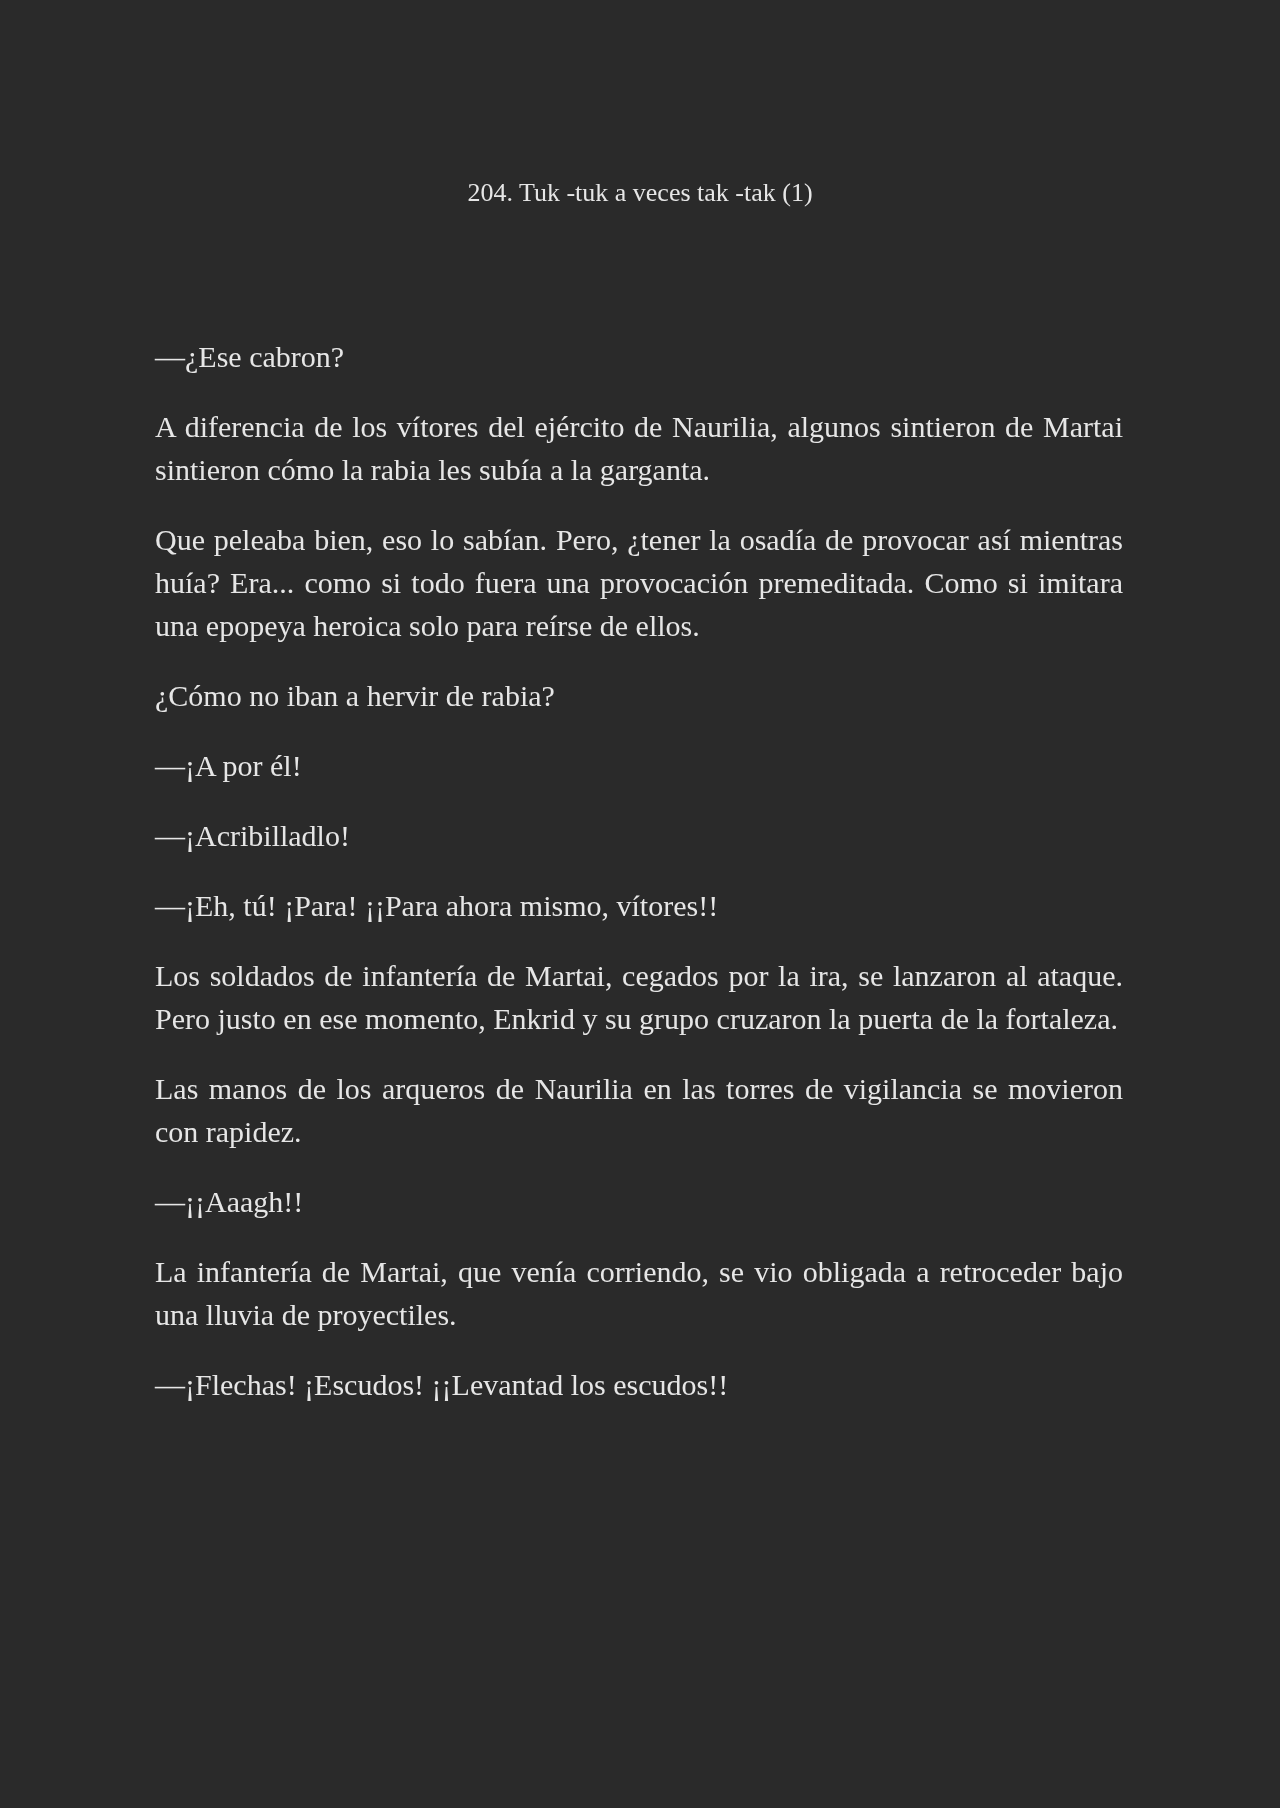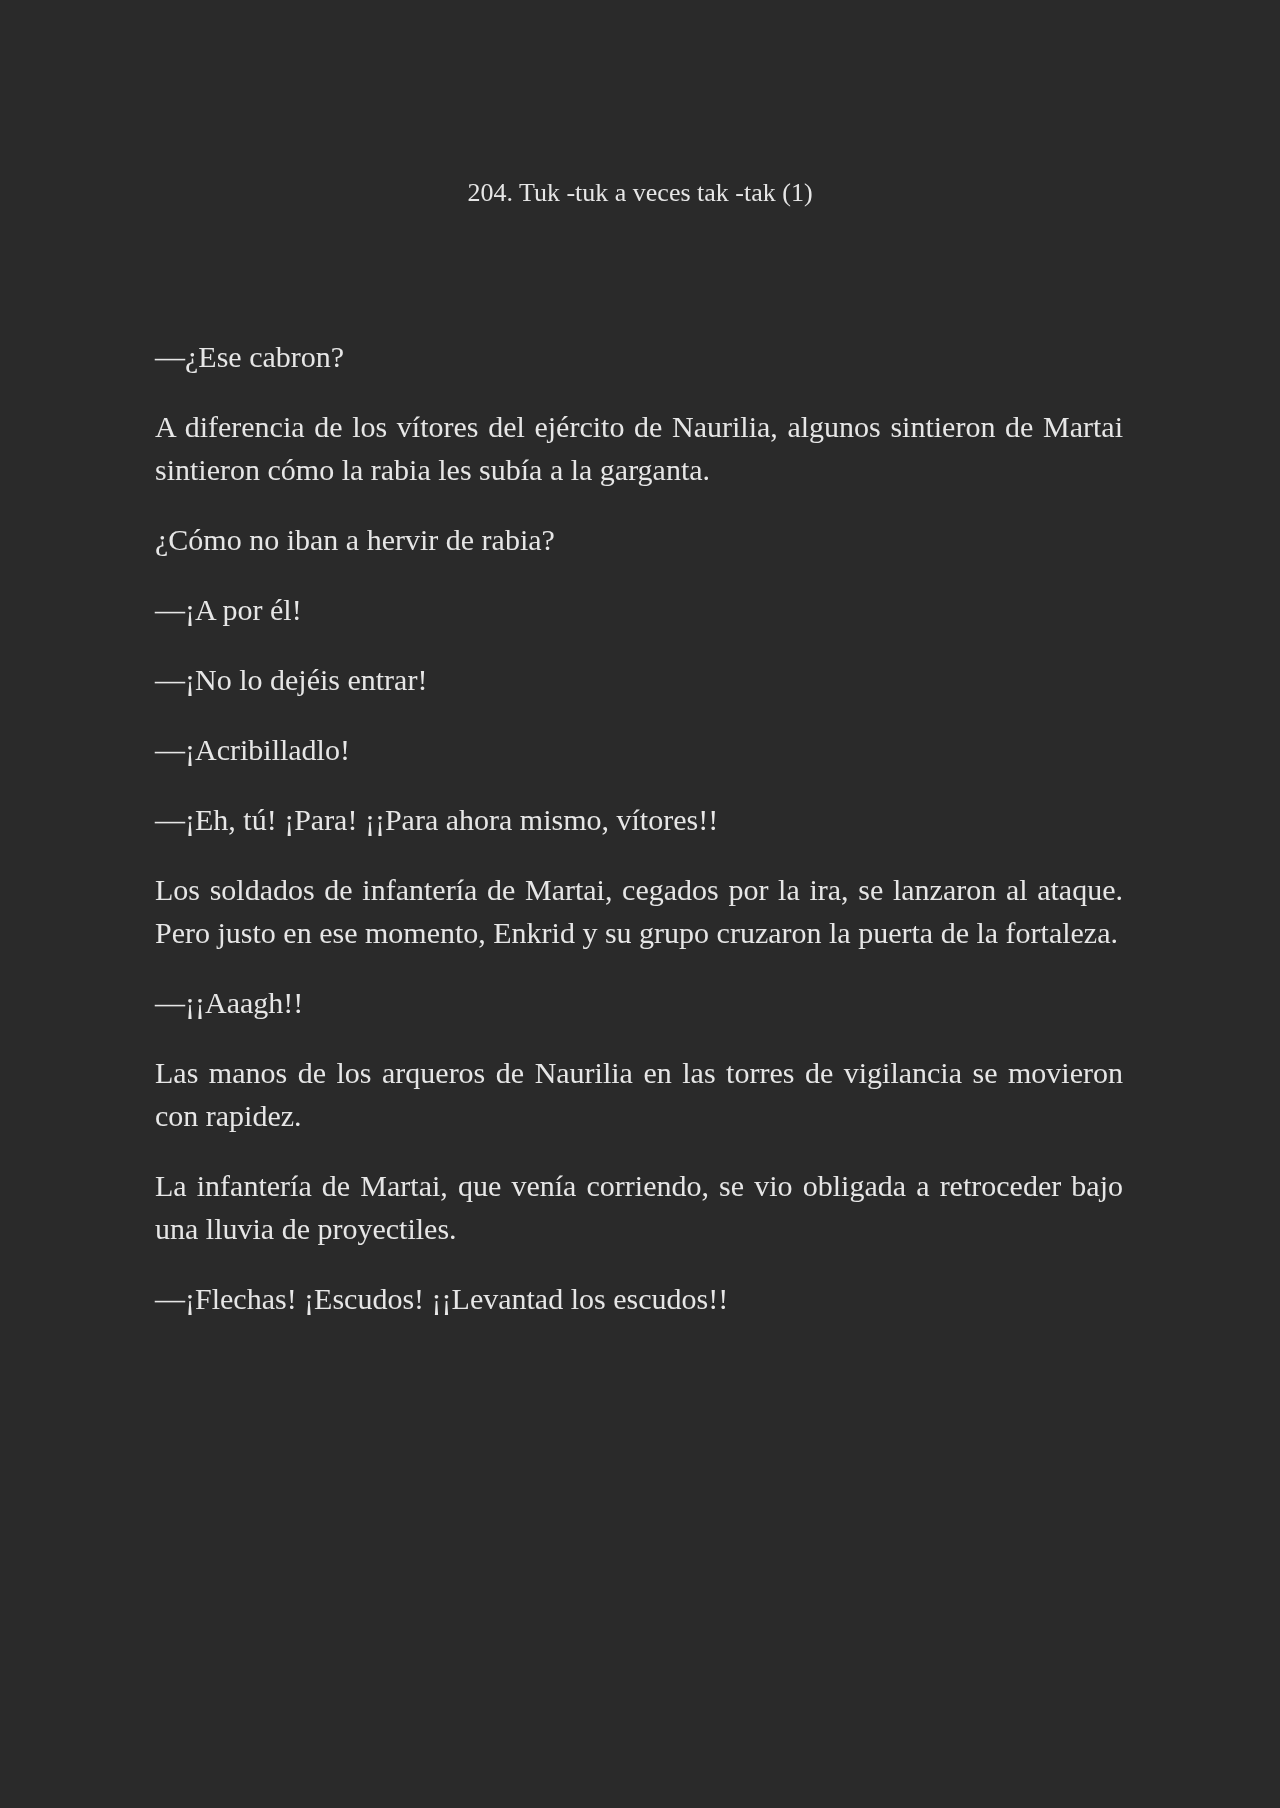--- a/index.html
+++ b/index.html
@@ -48,24 +48,24 @@
   </style>
 </head>
 <body>
 
 <div class="page">
   <h1 class="chapter-title">204. Tuk -tuk a veces tak -tak (1)</h1>
 
   <div class="content">
     <p>—¿Ese cabron?</p>
     <p>A diferencia de los vítores del ejército de Naurilia, algunos sintieron de Martai sintieron cómo la rabia les subía a la garganta.</p>
+    <p>Que peleaba bien, eso lo sabían. Pero, ¿tener la osadía de provocar así mientras huía? Era... como si todo fuera una provocación premeditada. Como si imitara una epopeya heroica solo para reírse de ellos.</p>
     <p>¿Cómo no iban a hervir de rabia?</p>
     <p>—¡A por él!</p>
-    <p>—¡No lo dejéis entrar!</p>
     <p>—¡Acribilladlo!</p>
     <p>—¡Eh, tú! ¡Para! ¡¡Para ahora mismo, vítores!!</p>
     <p>Los soldados de infantería de Martai, cegados por la ira, se lanzaron al ataque. Pero justo en ese momento, Enkrid y su grupo cruzaron la puerta de la fortaleza.</p>
+    <p>Las manos de los arqueros de Naurilia en las torres de vigilancia se movieron con rapidez.</p>
     <p>—¡¡Aaagh!!</p>
-    <p>Las manos de los arqueros de Naurilia en las torres de vigilancia se movieron con rapidez.</p>
     <p>La infantería de Martai, que venía corriendo, se vio obligada a retroceder bajo una lluvia de proyectiles.</p>
     <p>—¡Flechas! ¡Escudos! ¡¡Levantad los escudos!!</p>
   </div>
 </div>
 
 </body></html>

